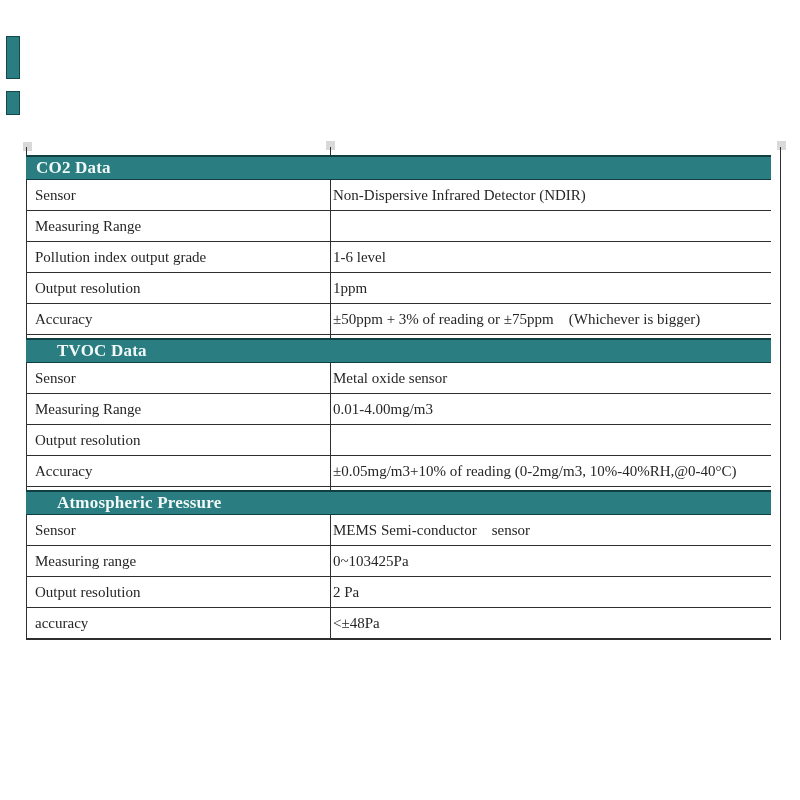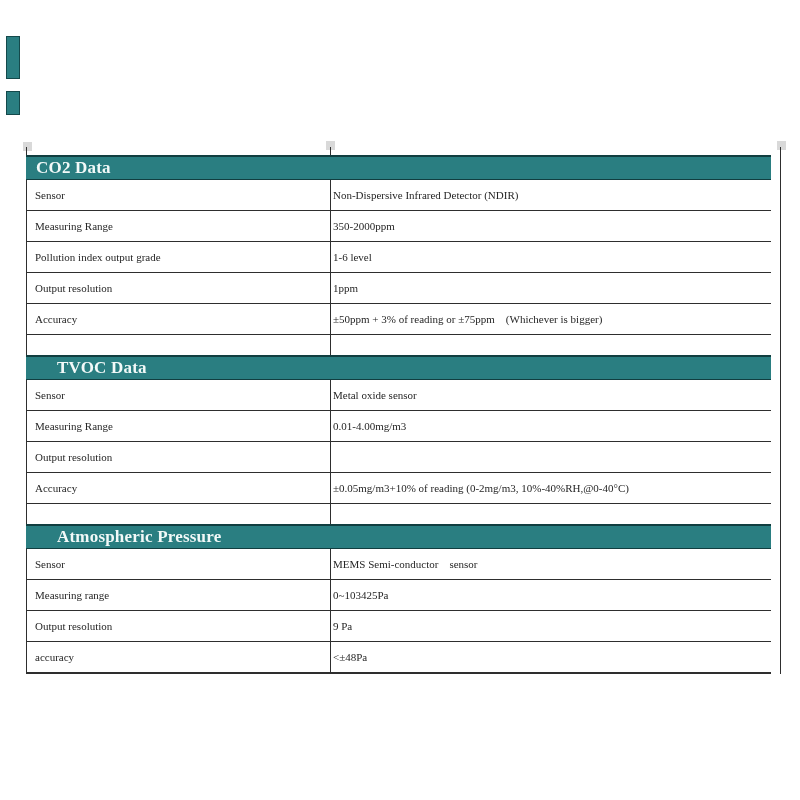--- a/index.html
+++ b/index.html
@@ -60,28 +60,28 @@
     background: #2a7e81;
     border-top: 2px solid #113e40;
     border-bottom: 1px solid #113e40;
     color: #f2f9f8;
     font-weight: bold;
     font-size: 17px;
     line-height: 22px;
     padding-left: 10px;
     letter-spacing: 0.2px;
   }
-  .gap-top { margin-top: 20px; padding-left: 31px; }
+  .gap-top { margin-top: 3px; padding-left: 31px; }
 
   .row {
     display: flex;
     height: 31px;
     border-bottom: 1px solid #2e2e2e;
     color: #262626;
-    font-size: 11px;
+    font-size: 15px;
     line-height: 30px;
   }
   .row-last { height: 32px; border-bottom-width: 2px; }
   .cell { white-space: pre; overflow: hidden; }
   .cell-label { width: 304px; padding-left: 9px; }
   .cell-value { flex: 1; padding-left: 3px; }
 </style>
 </head>
 <body>
 
@@ -102,21 +102,20 @@
     <section>
       <div class="band">
         <span>CO2 Data</span>
       </div>
       <div class="row">
         <div class="cell cell-label">Sensor</div>
         <div class="cell cell-value">Non-Dispersive Infrared Detector (NDIR)</div>
       </div>
       <div class="row">
         <div class="cell cell-label">Measuring Range</div>
-        <div class="cell cell-value">350-2000ppm</div>
       </div>
       <div class="row">
         <div class="cell cell-label">Pollution index output grade</div>
         <div class="cell cell-value">1-6 level</div>
       </div>
       <div class="row">
         <div class="cell cell-label">Output resolution</div>
         <div class="cell cell-value">1ppm</div>
       </div>
       <div class="row">
@@ -153,21 +152,21 @@
       <div class="row">
         <div class="cell cell-label">Sensor</div>
         <div class="cell cell-value">MEMS Semi-conductor    sensor</div>
       </div>
       <div class="row">
         <div class="cell cell-label">Measuring range</div>
         <div class="cell cell-value">0~103425Pa</div>
       </div>
       <div class="row">
         <div class="cell cell-label">Output resolution</div>
-        <div class="cell cell-value">9 Pa</div>
+        <div class="cell cell-value">2 Pa</div>
       </div>
       <div class="row row-last">
         <div class="cell cell-label">accuracy</div>
         <div class="cell cell-value">&lt;±48Pa</div>
       </div>
     </section>
   </div>
 </div>
 
 </body></html>

